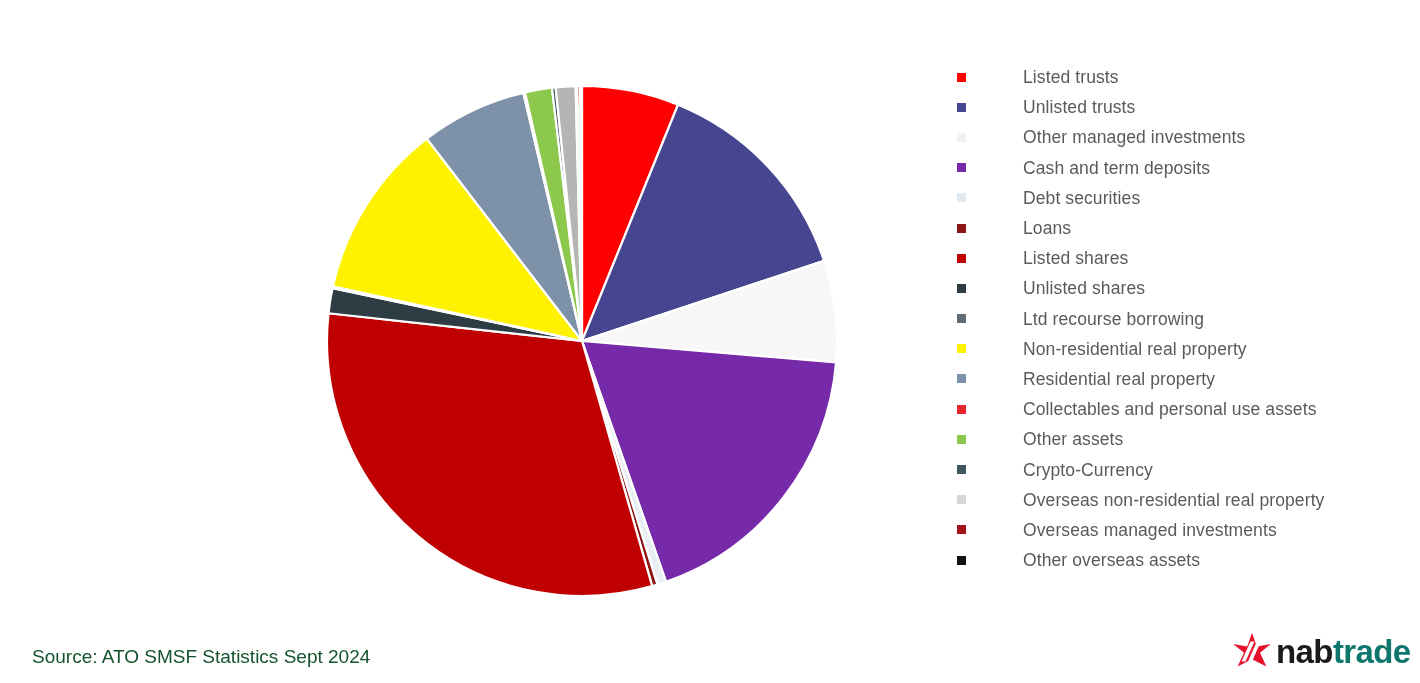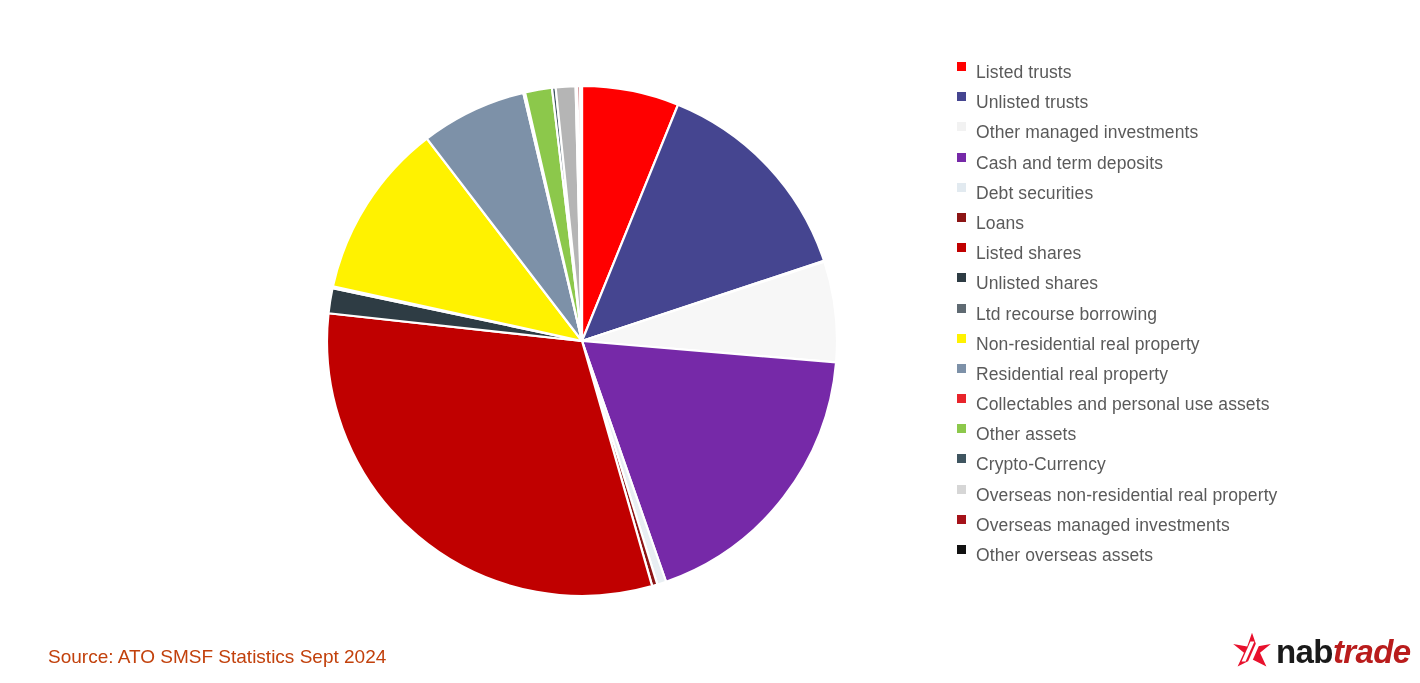--- a/index.html
+++ b/index.html
@@ -41,44 +41,46 @@
 
   
   .legend {
     position: absolute;
     left: 957px;
     top: 62px;
     width: 440px;
   }
   .legend-item {
     display: flex;
+    align-items: center;
     height: 30.2px;
+    gap: 47px;
   }
   .legend-marker {
     width: 9px;
     height: 9px;
     flex: 0 0 9px;
     margin-right: 10px;
     display: block;
   }
   .legend-label {
     font-size: 17.5px;
     line-height: 20px;
     color: #5a5a5a;
     white-space: nowrap;
     letter-spacing: 0.1px;
   }
 
   
   .source-note {
     position: absolute;
-    left: 48px;
+    left: 32px;
     top: 646px;
     font-size: 19px;
-    color: #c2410c;
+    color: #14532d;
     white-space: nowrap;
   }
 
   
   .logo {
     position: absolute;
     left: 1232px;
     top: 631px;
     display: flex;
     align-items: center;
@@ -90,21 +92,21 @@
     flex: 0 0 40px;
     margin-right: 4px;
   }
   .logo-wordmark {
     font-size: 33px;
     font-weight: bold;
     letter-spacing: -0.6px;
     line-height: 34px;
   }
   .logo-nab { color: #1a1a1a; margin-top: 24px; }
-  .logo-trade { color: #b91c1c; font-style: italic; }
+  .logo-trade { color: #0f766e; }
 </style>
 </head>
 <body>
 
 <div id="chart-root">
 
   <div class="pie-area">
     <svg class="pie-svg" viewBox="0 0 570 570">
       <g id="pie-slices">
           <path d="M 282 281 L 282.00 26.00 A 255 255 0 0 1 378.00 44.76 Z" fill="#FF0000" stroke="#ffffff" stroke-width="2.2" stroke-linejoin="round"></path>

